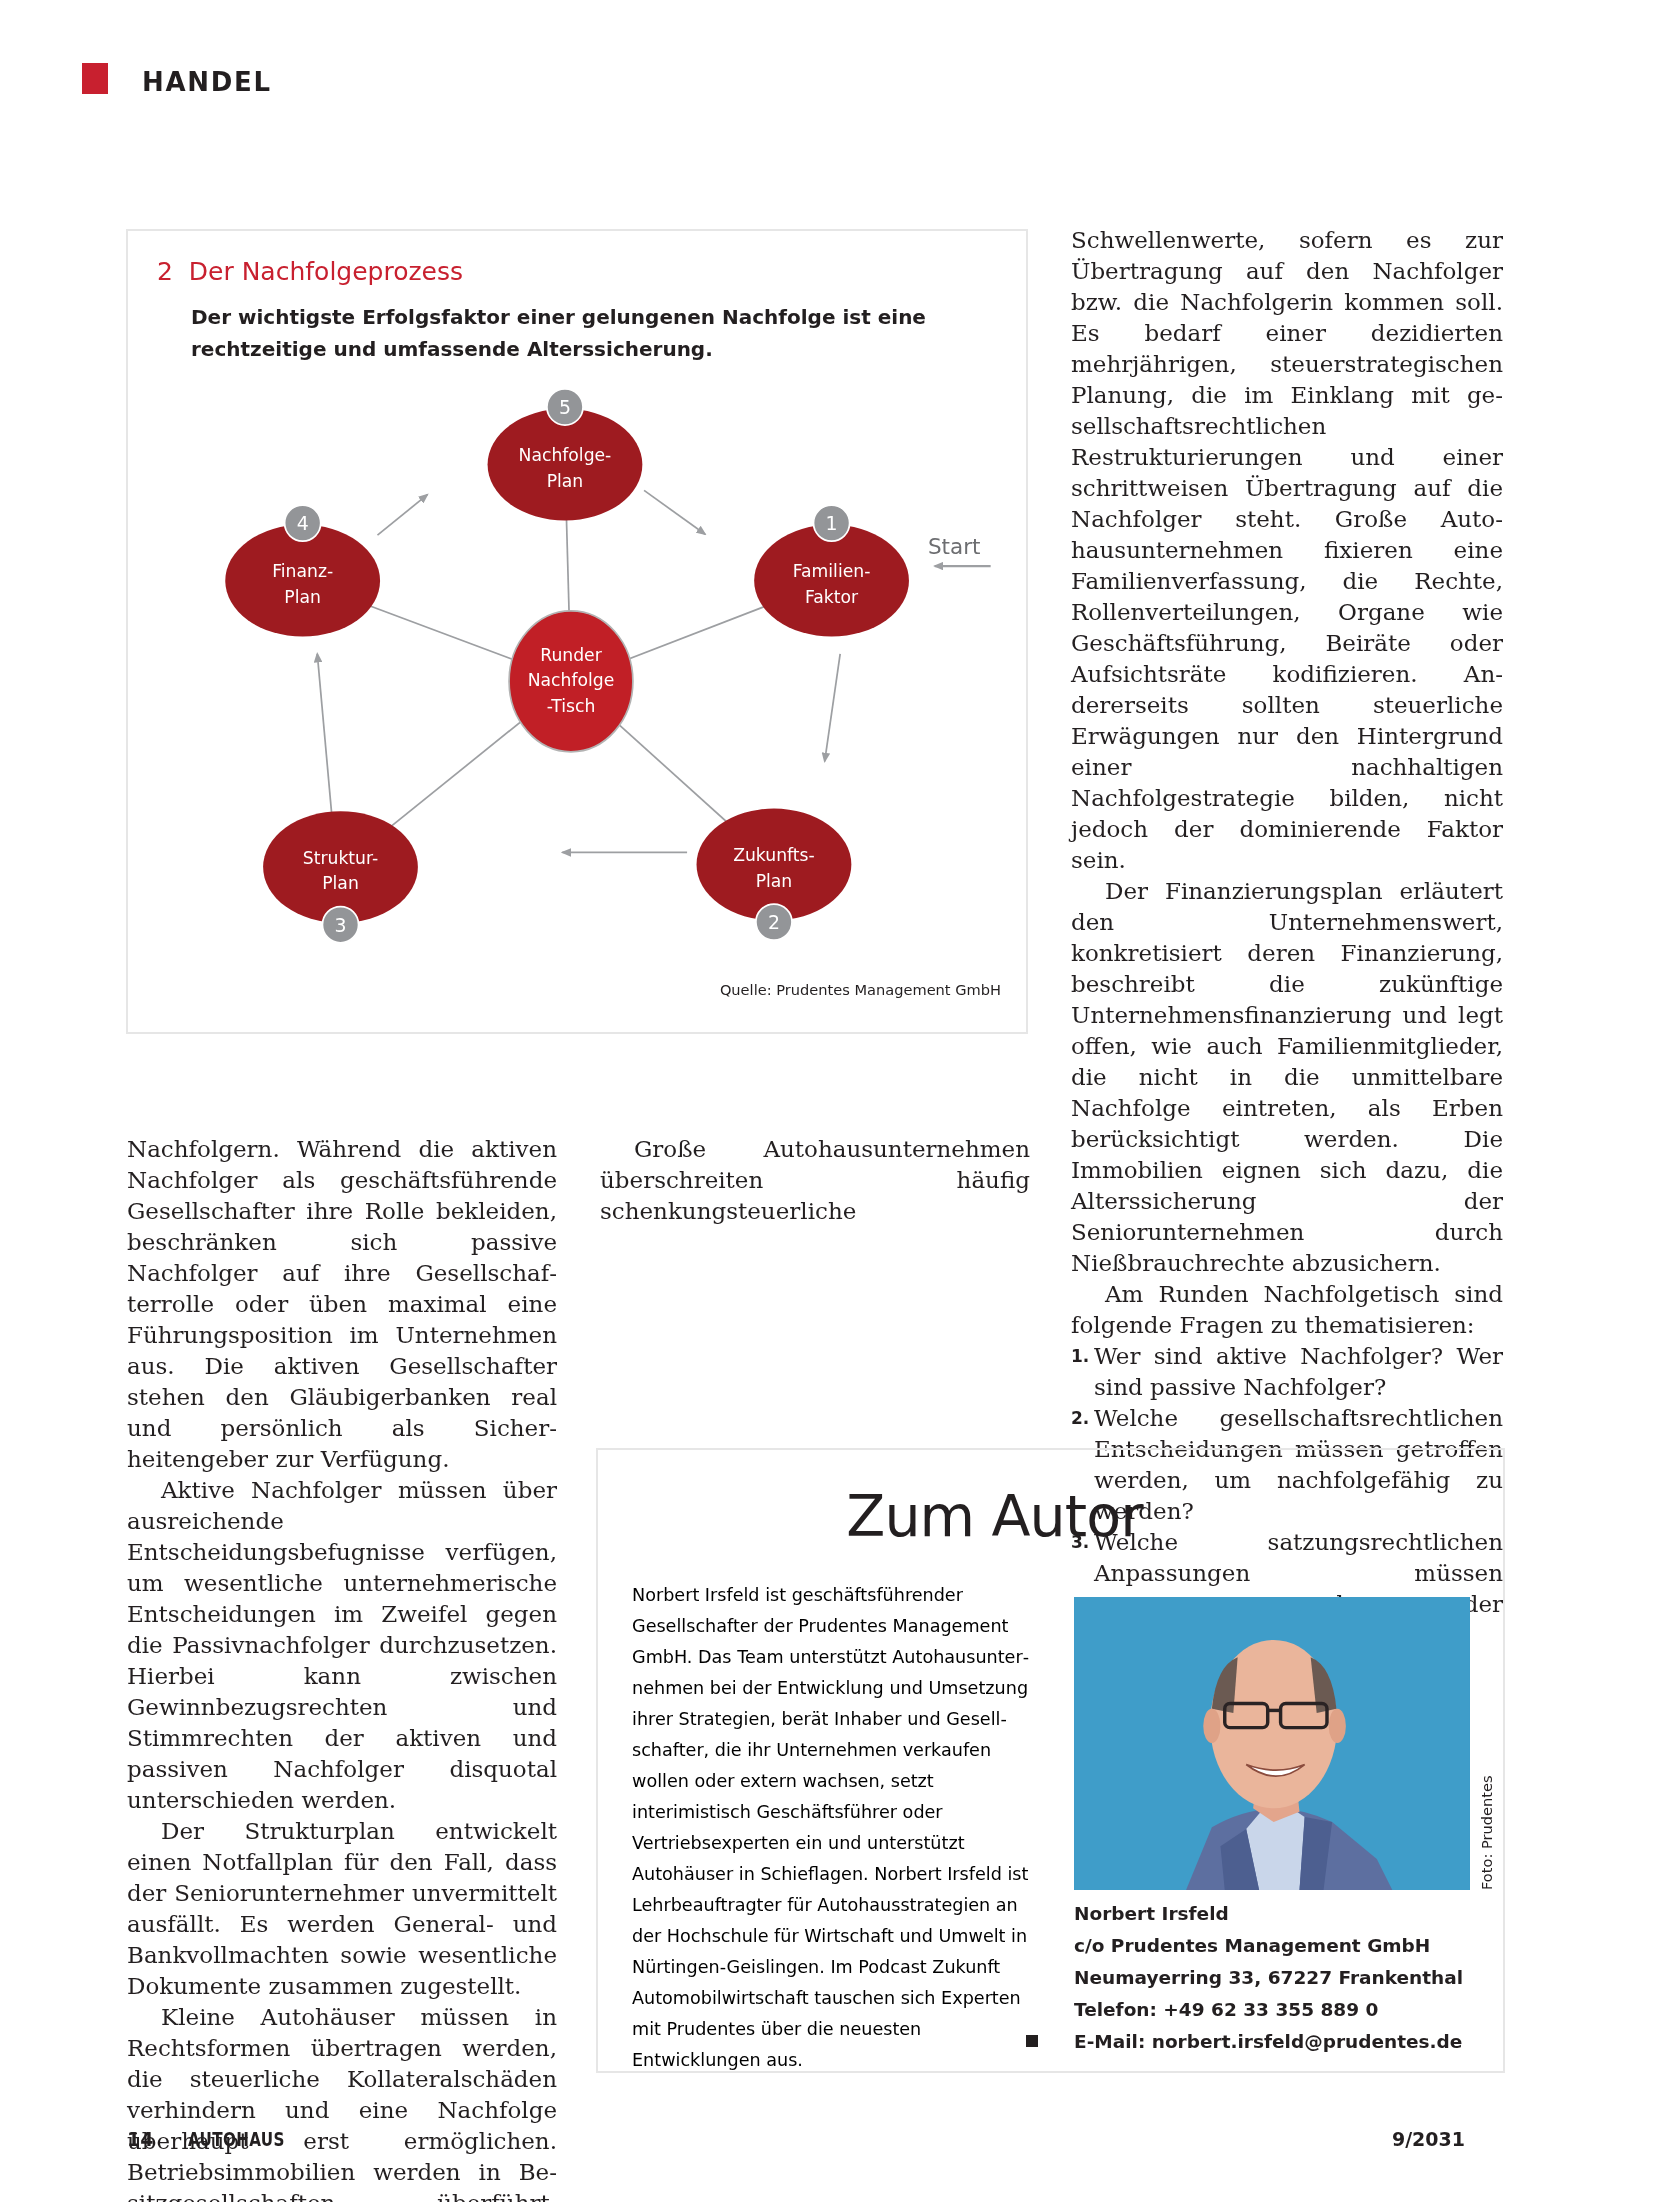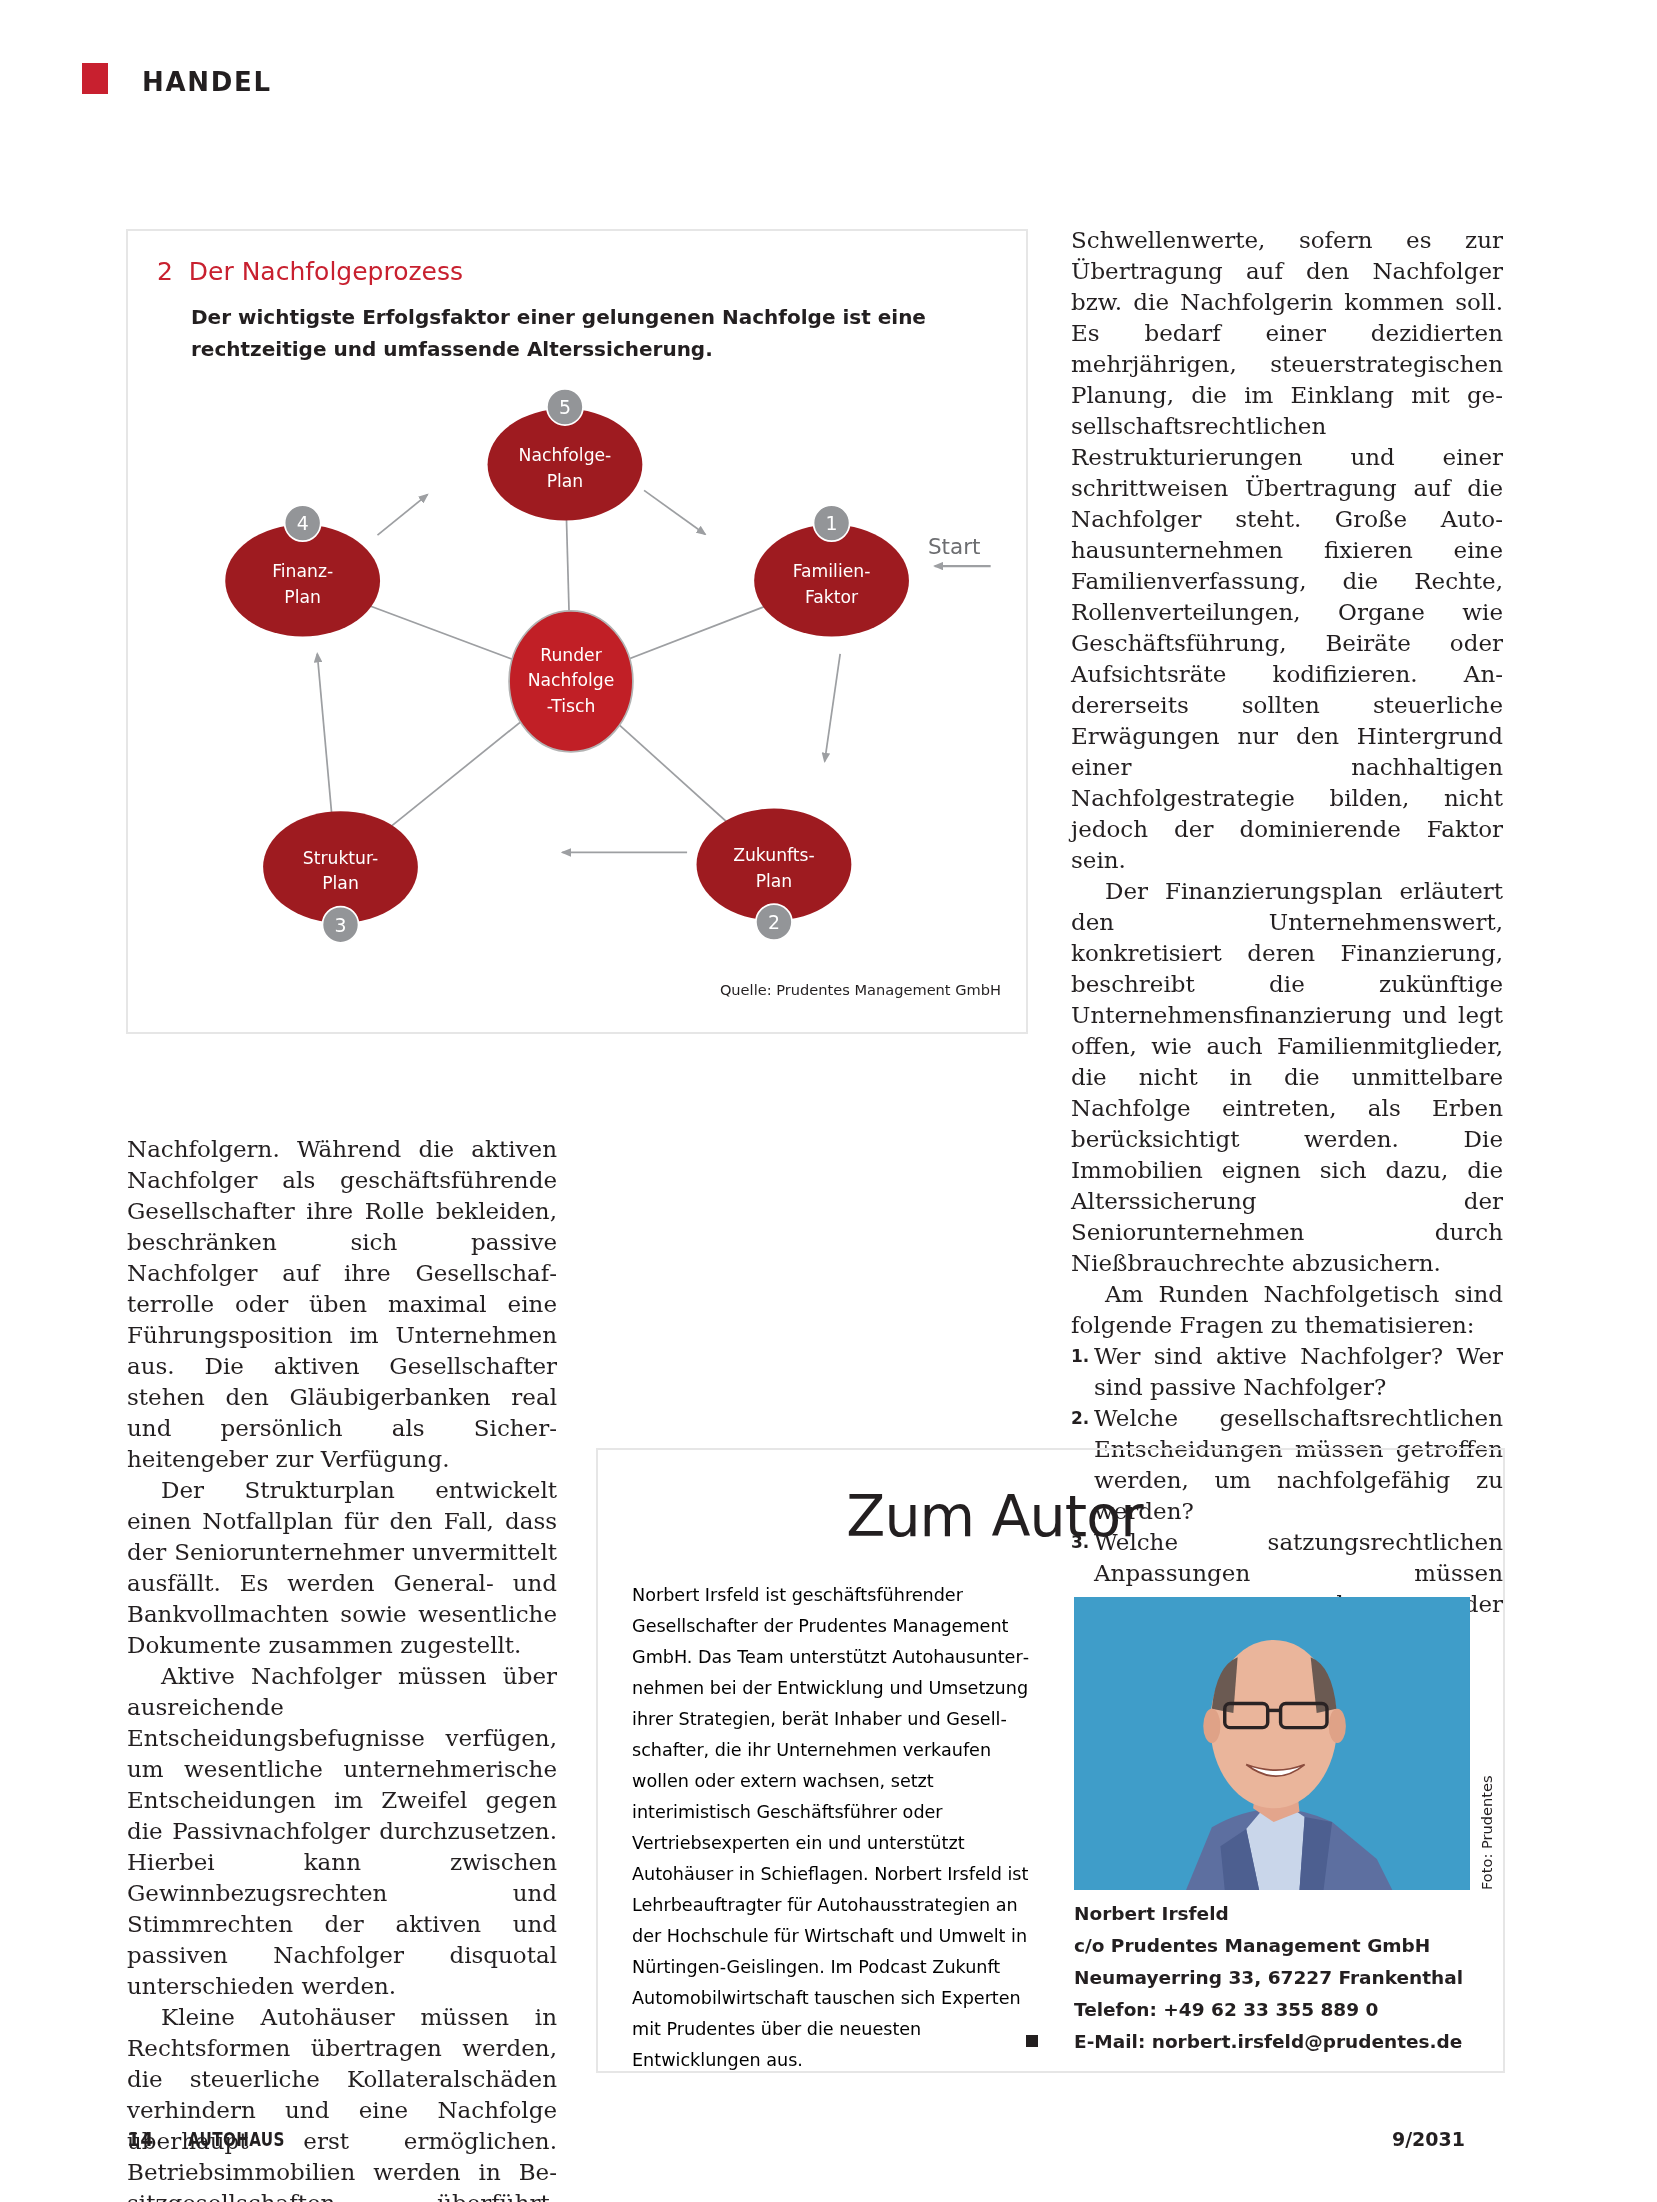--- a/index.html
+++ b/index.html
@@ -120,25 +120,26 @@
       <text x="517" y="368" text-anchor="middle" font-size="20" fill="#ffffff">Nachfolge</text>
       <text x="517" y="398" text-anchor="middle" font-size="20" fill="#ffffff">-Tisch</text>
     </g>
   <line id="start-arrow" x1="1005" y1="228" x2="940" y2="228" stroke="#9d9fa2" stroke-width="2.5" marker-end="url(#arrowhead)"></line>
   <text id="start-label" x="932" y="214" font-size="25" fill="#6d6e71">Start</text>
 </svg>
 <div id="figure-source" class="abs sans">Quelle: Prudentes Management GmbH</div>
 
 <div id="col-left" class="abs col serif">
     <p>Nachfolgern. Während die aktiven Nach­folger als geschäftsführende Gesellschaf­ter ihre Rolle bekleiden, beschränken sich passive Nachfolger auf ihre Gesellschaf­terrolle oder üben maximal eine Füh­rungsposition im Unternehmen aus. Die aktiven Gesellschafter stehen den Gläubi­gerbanken real und persönlich als Sicher­heitengeber zur Verfügung.</p>
+    <p class="indent">Aktive Nachfolger müssen über aus­reichende Entscheidungsbefugnisse ver­fügen, um wesentliche unternehmeri­sche Entscheidungen im Zweifel gegen die Passivnachfolger durchzusetzen. Hierbei kann zwischen Gewinnbezugs­rechten und Stimmrechten der aktiven und passiven Nachfolger disquotal unterschieden werden.</p>
     <p class="indent">Der Strukturplan entwickelt einen Notfallplan für den Fall, dass der Senior­unternehmer unvermittelt ausfällt. Es werden General- und Bankvollmachten sowie wesentliche Dokumente zusam­men zugestellt.</p>
-    <p class="indent">Aktive Nachfolger müssen über aus­reichende Entscheidungsbefugnisse ver­fügen, um wesentliche unternehmeri­sche Entscheidungen im Zweifel gegen die Passivnachfolger durchzusetzen. Hierbei kann zwischen Gewinnbezugs­rechten und Stimmrechten der aktiven und passiven Nachfolger disquotal unterschieden werden.</p>
     <p class="indent">Kleine Autohäuser müssen in Rechts­formen übertragen werden, die steuer­liche Kollateralschäden verhindern und eine Nachfolge überhaupt erst ermögli­chen. Betriebsimmobilien werden in Be­sitzgesellschaften überführt. Voraus-</p>
   </div>
 <div id="col-mid" class="abs col serif">
+    <p class="indent">Große Autohausunternehmen über­schreiten häufig schenkungsteuerliche</p>
   </div>
 <div id="col-right" class="abs col serif">
   <div id="col-right-paras">
       <p>Schwellenwerte, sofern es zur Übertra­gung auf den Nachfolger bzw. die Nach­folgerin kommen soll. Es bedarf einer dezidierten mehrjährigen, steuerstrategi­schen Planung, die im Einklang mit ge­sellschaftsrechtlichen Restrukturierun­gen und einer schrittweisen Übertragung auf die Nachfolger steht. Große Auto­hausunternehmen fixieren eine Familien­verfassung, die Rechte, Rollenverteilun­gen, Organe wie Geschäftsführung, Bei­räte oder Aufsichtsräte kodifizieren. An­dererseits sollten steuerliche Erwägungen nur den Hintergrund einer nachhaltigen Nachfolgestrategie bilden, nicht jedoch der dominierende Faktor sein.</p>
       <p class="indent">Der Finanzierungsplan erläutert den Unternehmenswert, konkretisiert deren Finanzierung, beschreibt die zukünftige Unternehmensfinanzierung und legt of­fen, wie auch Familienmitglieder, die nicht in die unmittelbare Nachfolge ein­treten, als Erben berücksichtigt werden. Die Immobilien eignen sich dazu, die Alterssicherung der Seniorunternehmen durch Nießbrauchrechte abzusichern.</p>
       <p class="indent">Am Runden Nachfolgetisch sind fol­gende Fragen zu thematisieren:</p>
     </div>
   <ol class="questions" id="questions">
       <li><span class="num">1.</span><span>Wer sind aktive Nachfolger? Wer sind passive Nachfolger?</span></li>
       <li><span class="num">2.</span><span>Welche gesellschaftsrechtlichen Ent­scheidungen müssen getroffen wer­den, um nachfolgefähig zu werden?</span></li>

